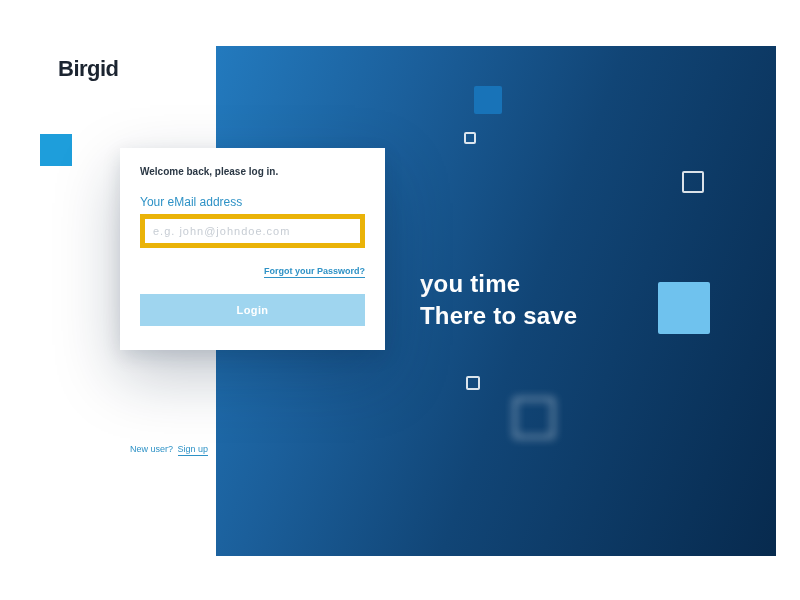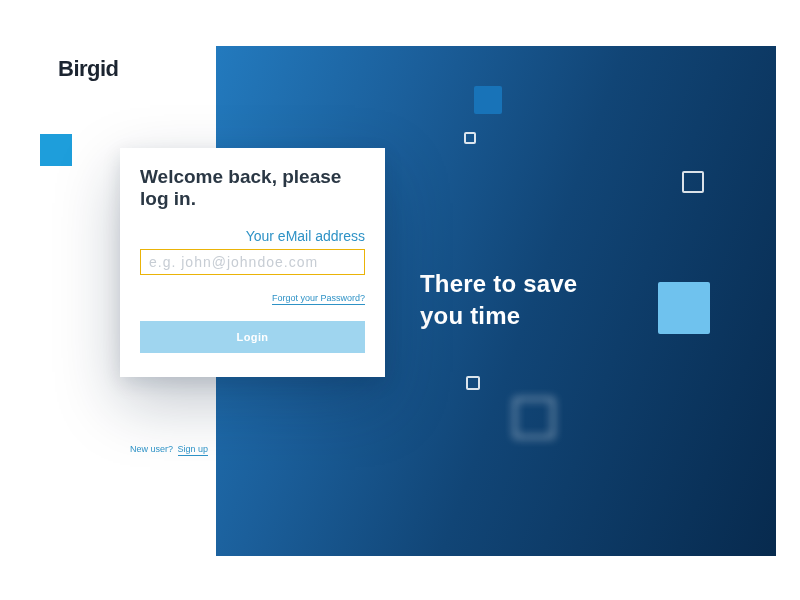--- a/index.html
+++ b/index.html
@@ -52,55 +52,54 @@
 
   .card {
     position: absolute;
     left: 120px; top: 148px;
     width: 265px;
     background: #fff;
     box-shadow: 0 25px 60px rgba(10,30,60,.25), 0 6px 18px rgba(10,30,60,.12);
     padding: 18px 20px 24px 20px;
   }
   .card h2 {
-    font-size: 19px;
+    font-size: 10px;
     font-weight: 700;
     color: #2a3744;
     margin-bottom: 18px;
   }
   .field label {
     display: block;
-    font-size: 14px;
+    font-size: 12px;
     color: #2e92c6;
     margin-bottom: 5px;
-    text-align: right;
   }
   .field { margin-bottom: 12px; }
   .input-wrap { position: relative; }
   .field input {
     width: 100%;
     height: 26px;
-    border: 1px solid #eab308;
+    border: 5px solid #eab308;
     padding: 12px 8px;
-    font-size: 14px;
+    font-size: 11px;
     color: #333;
     outline: none;
     background: #fff;
   }
   .field input::placeholder { color: #c7cdd4; letter-spacing: 1px; }
   .eye {
     position: absolute;
     right: 6px; top: 50%;
     transform: translateY(-50%);
     width: 14px; height: 14px;
     display: flex; align-items: center; justify-content: center;
     cursor: pointer;
   }
   .eye svg { display: block; }
-  .forgot-row { text-align: right; margin-top: 4px; margin-bottom: 16px; }
+  .forgot-row { text-align: right; margin-top: 4px; margin-bottom: 16px; font-weight: bold; }
   .link {
     font-size: 9px;
     color: #2e92c6;
     text-decoration: none;
     border-bottom: 1px solid #2e92c6;
     padding-bottom: 1px;
     cursor: pointer;
   }
   .login-btn {
     display: block;
@@ -123,22 +122,22 @@
     padding-left: 10px;
   }
   .signup-row .link { margin-left: 2px; }
 </style>
 </head>
 <body>
 <div class="stage">
 
   <div class="hero">
     <div class="tag">
+      <div>you time</div>
       <div>There to save</div>
-      <div>you time</div>
     </div>
     <div class="sq sq-solid-dark sq1"></div>
     <div class="sq sq-outline   sq2"></div>
     <div class="sq sq-outline   sq3"></div>
     <div class="sq sq-solid-light sq4"></div>
     <div class="sq sq-outline   sq5"></div>
     <div class="sq sq-blur      sq6"></div>
   </div>
 
   <div class="logo">

